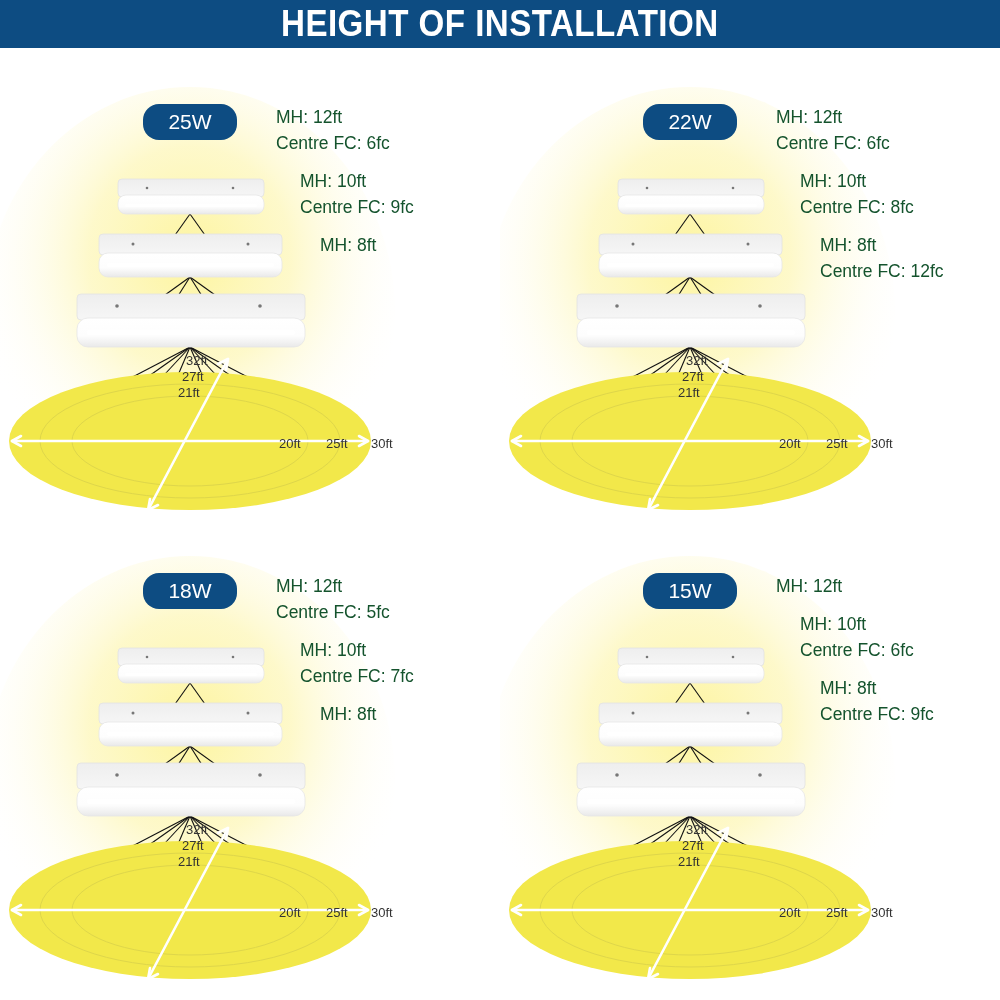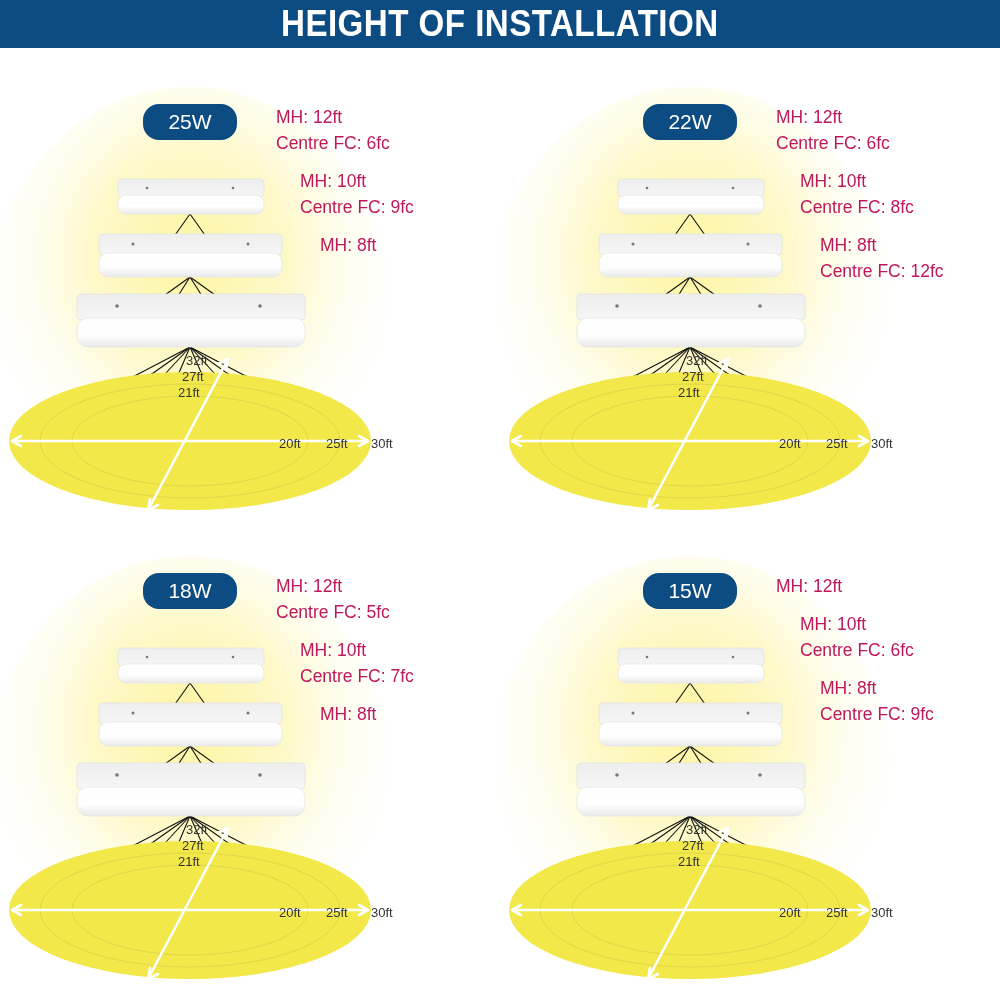--- a/index.html
+++ b/index.html
@@ -46,21 +46,21 @@
     z-index:6;
     margin-top:32px;
   }
   .badge-label{
     color:#ffffff;font-size:21px;font-weight:normal;
     font-family:"Liberation Sans", sans-serif;
   }
 
   
   .specs{position:absolute;left:276px;top:42px;z-index:7;width:225px;}
-  .spec-group{color:#be185d;font-size:17.5px;line-height:26px;white-space:nowrap;}
+  .spec-group{color:#14532d;font-size:17.5px;line-height:26px;white-space:nowrap;}
   .spec-group.g0{margin-left:0px;}
   .spec-group.g1{margin-left:24px;margin-top:12px;}
   .spec-group.g2{margin-left:44px;margin-top:12px;}
   .spec-line{display:block;}
 </style>
 </head>
 <body>
 
 <div id="root">
 

